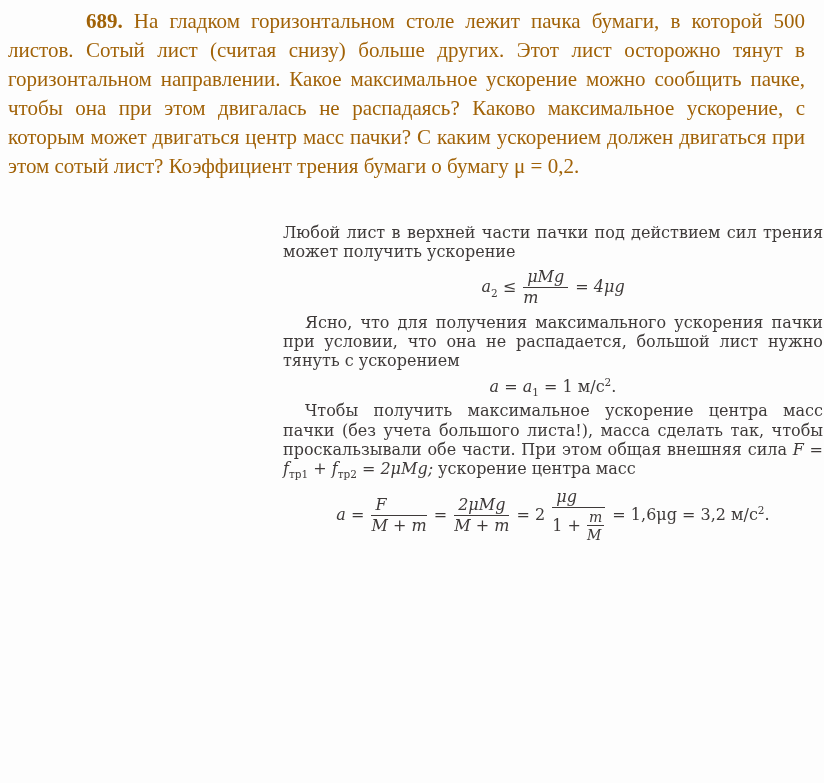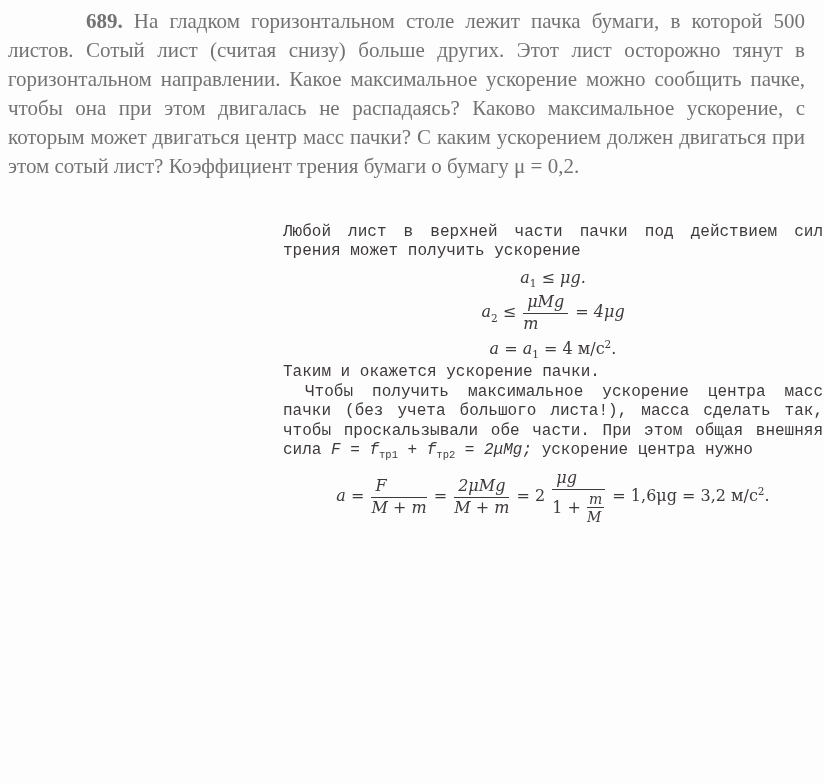--- a/index.html
+++ b/index.html
@@ -8,36 +8,36 @@
     background:#fdfdfd;
     position:relative;
     overflow:hidden;
     font-family:"Liberation Serif", serif;
   }
   .problem {
     margin:0;
     padding:7px 19px 0 8px;
     font-size:21px;
     line-height:29px;
-    color:#737373;
+    color:#a16207;
     text-align:justify;
     text-indent:78px;
   }
   .problem .num { font-weight:bold; }
   .solution {
     position:absolute;
     left:283px; top:223px;
     width:540px;
     font-family:"DejaVu Serif", serif;
     font-size:16px;
     line-height:19.4px;
     color:#3e3a39;
     text-align:justify;
   }
-  .solution p { margin:0;font-family:Liberation Mono, monospace; }
+  .solution p { margin:0; }
   .solution p.ind { text-indent:22px; }
   .it { font-style:italic; }
   sub { font-size:10.5px; line-height:0; }
   sup { font-size:10.5px; line-height:0; }
   .formula {
     text-align:center;
     text-indent:0;
     margin:6px 0 5px 0;
     white-space:nowrap;
   }
@@ -61,29 +61,28 @@
 </style>
 </head>
 <body>
 
 <p class="problem"><span class="num">689.</span><span> На гладком горизонтальном столе лежит пачка бумаги, в которой 500 листов. Сотый лист (считая снизу) больше других. Этот лист осторожно тянут в горизонтальном направлении. Какое максимальное ускорение можно сообщить пачке, чтобы она при этом двигалась не распадаясь? Каково максимальное ускорение, с которым может двигаться центр масс пачки? С каким ускорением должен двигаться при этом сотый лист? Коэффициент трения бумаги о бумагу μ = 0,2.</span></p>
 
 <div class="solution">
 
   <p>Любой лист в верхней части пачки под действием сил трения может получить ускорение</p>
 
-  <div class="formula"><span class="it">a</span><sub>1</sub><span> ≤ </span><span class="it">μg.</span></div>
 
 
 
   <div class="formula"><span class="it">a</span><sub>2</sub><span> ≤ </span><span class="frac"><span class="num it">μMg</span><span class="den it">m</span></span><span class="it"> = 4μg</span></div>
 
 
+  <p class="ind">Ясно, что для получения максимального ускорения пачки при условии, что она не распадается, большой лист нужно тянуть с ускорением</p>
 
-  <div class="formula"><span class="it">a = a</span><sub>1</sub><span> = 4 м/с</span><sup>2</sup><span>.</span></div>
+  <div class="formula"><span class="it">a = a</span><sub>1</sub><span> = 1 м/с</span><sup>2</sup><span>.</span></div>
 
-  <p>Таким и окажется ускорение пачки.</p>
 
-  <p class="ind"><span>Чтобы получить максимальное ускорение центра масс пачки (без учета большого листа!), масса сделать так, чтобы проскальзывали обе части. При этом общая внешняя сила </span><span class="it">F = f</span><sub>тр1</sub><span class="it"> + f</span><sub>тр2</sub><span class="it"> = 2μMg;</span><span> ускорение центра нужно</span></p>
+  <p class="ind"><span>Чтобы получить максимальное ускорение центра масс пачки (без учета большого листа!), масса сделать так, чтобы проскальзывали обе части. При этом общая внешняя сила </span><span class="it">F = f</span><sub>тр1</sub><span class="it"> + f</span><sub>тр2</sub><span class="it"> = 2μMg;</span><span> ускорение центра масс</span></p>
 
   <div class="formula big"><span class="it">a = </span><span class="frac"><span class="num it">F</span><span class="den it">M + m</span></span><span> = </span><span class="frac"><span class="num it">2μMg</span><span class="den it">M + m</span></span><span> = 2 </span><span class="frac"><span class="num it">μg</span><span class="den"><span>1 + </span><span class="frac"><span class="num it">m</span><span class="den it">M</span></span></span></span><span> = 1,6μg = 3,2 м/с</span><sup>2</sup><span>.</span></div>
 
 </div>
 
 </body></html>

